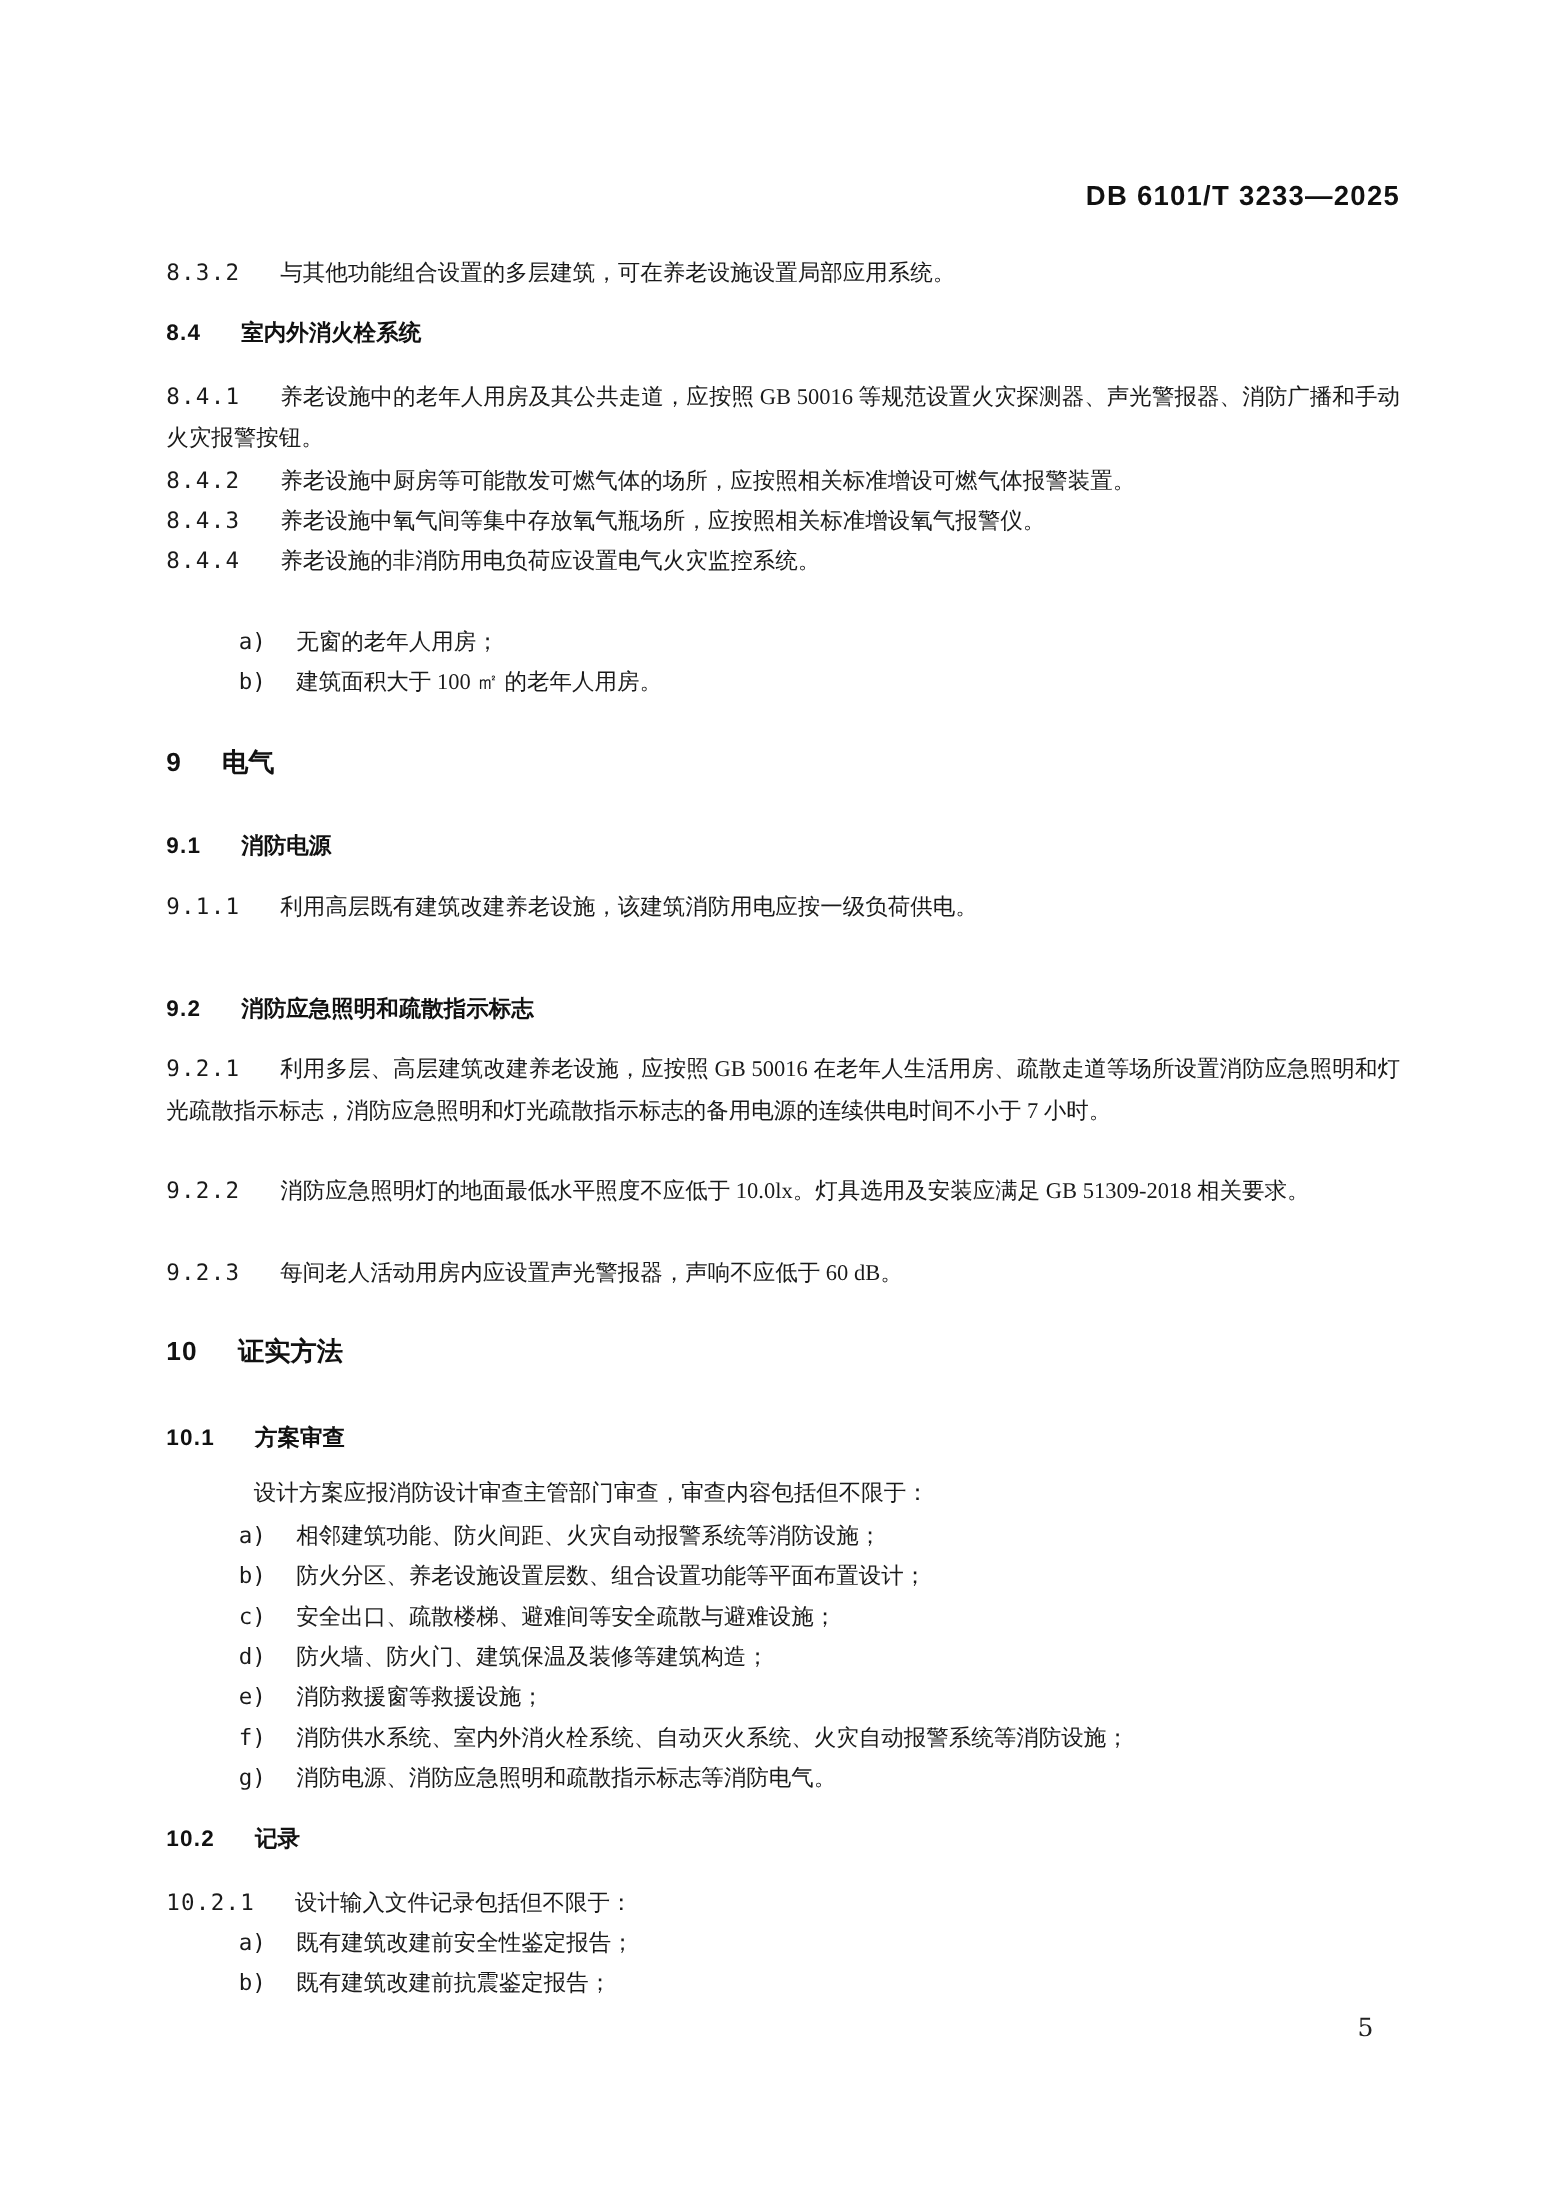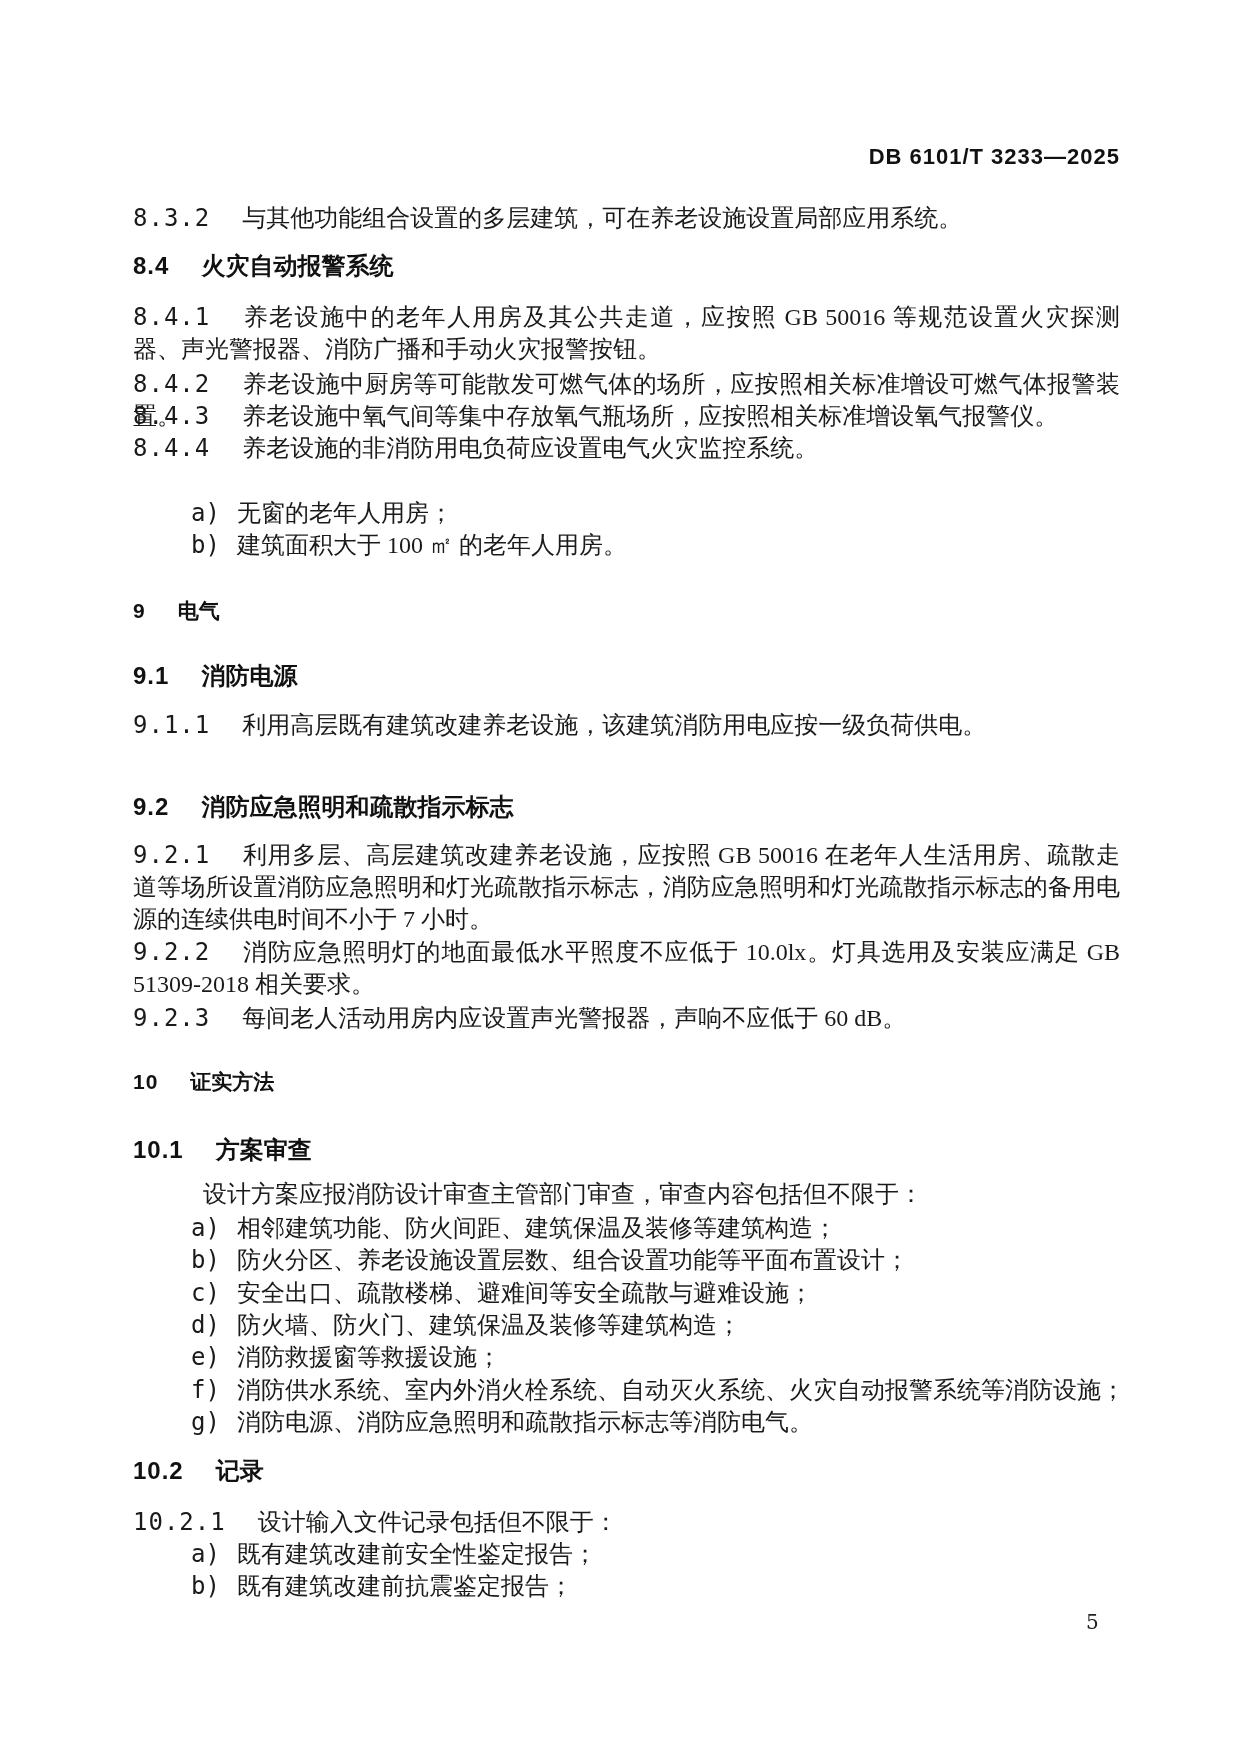--- a/index.html
+++ b/index.html
@@ -21,21 +21,21 @@
     font-family: "Liberation Sans", "DejaVu Sans", sans-serif;
     font-weight: 700;
     font-size: 22px;
     letter-spacing: 1px;
     color: #111111;
   }
   .block {
     position: absolute;
     left: 133px;
     width: 987px;
-    font-size: 24px;
+    font-size: 18px;
     line-height: 32px;
     text-align: justify;
   }
   .clause .num {
     font-family: "DejaVu Sans Mono", monospace;
     letter-spacing: 1px;
     margin-right: 32px;
     white-space: nowrap;
   }
   .heading, .chapter {
@@ -67,21 +67,21 @@
 </style>
 </head>
 <body>
 
 <div class="page">
 
   <div class="doc-code">DB 6101/T 3233—2025</div>
 
   <div class="block clause" style="top:202px"><span class="num">8.3.2</span><span class="txt">与其他功能组合设置的多层建筑，可在养老设施设置局部应用系统。</span></div>
 
-  <div class="block heading" style="top:250px"><span class="num">8.4</span><span class="txt">火灾自动报警系统</span></div>
+  <div class="block heading" style="top:250px"><span class="num">8.4</span><span class="txt">室内外消火栓系统</span></div>
 
   <div class="block clause" style="top:301px"><span class="num">8.4.1</span><span class="txt">养老设施中的老年人用房及其公共走道，应按照 GB 50016 等规范设置火灾探测器、声光警报器、消防广播和手动火灾报警按钮。</span></div>
 
   <div class="block clause" style="top:368px"><span class="num">8.4.2</span><span class="txt">养老设施中厨房等可能散发可燃气体的场所，应按照相关标准增设可燃气体报警装置。</span></div>
 
   <div class="block clause" style="top:400px"><span class="num">8.4.3</span><span class="txt">养老设施中氧气间等集中存放氧气瓶场所，应按照相关标准增设氧气报警仪。</span></div>
 
   <div class="block clause" style="top:432px"><span class="num">8.4.4</span><span class="txt">养老设施的非消防用电负荷应设置电气火灾监控系统。</span></div>
 
 
@@ -103,21 +103,21 @@
   <div class="block clause" style="top:936px"><span class="num">9.2.2</span><span class="txt">消防应急照明灯的地面最低水平照度不应低于 10.0lx。灯具选用及安装应满足 GB 51309-2018 相关要求。</span></div>
 
   <div class="block clause" style="top:1002px"><span class="num">9.2.3</span><span class="txt">每间老人活动用房内应设置声光警报器，声响不应低于 60 dB。</span></div>
 
   <div class="block chapter" style="top:1066px"><span class="num">10</span><span class="txt">证实方法</span></div>
 
   <div class="block heading" style="top:1134px"><span class="num">10.1</span><span class="txt">方案审查</span></div>
 
   <div class="block para" style="top:1178px"><span class="txt">设计方案应报消防设计审查主管部门审查，审查内容包括但不限于：</span></div>
 
-  <div class="block item" style="top:1212px"><span class="marker">a)</span><span class="txt">相邻建筑功能、防火间距、建筑保温及装修等建筑构造；</span></div>
+  <div class="block item" style="top:1212px"><span class="marker">a)</span><span class="txt">相邻建筑功能、防火间距、火灾自动报警系统等消防设施；</span></div>
 
   <div class="block item" style="top:1244px"><span class="marker">b)</span><span class="txt">防火分区、养老设施设置层数、组合设置功能等平面布置设计；</span></div>
 
   <div class="block item" style="top:1277px"><span class="marker">c)</span><span class="txt">安全出口、疏散楼梯、避难间等安全疏散与避难设施；</span></div>
 
   <div class="block item" style="top:1309px"><span class="marker">d)</span><span class="txt">防火墙、防火门、建筑保温及装修等建筑构造；</span></div>
 
   <div class="block item" style="top:1341px"><span class="marker">e)</span><span class="txt">消防救援窗等救援设施；</span></div>
 
   <div class="block item" style="top:1374px"><span class="marker">f)</span><span class="txt">消防供水系统、室内外消火栓系统、自动灭火系统、火灾自动报警系统等消防设施；</span></div>

